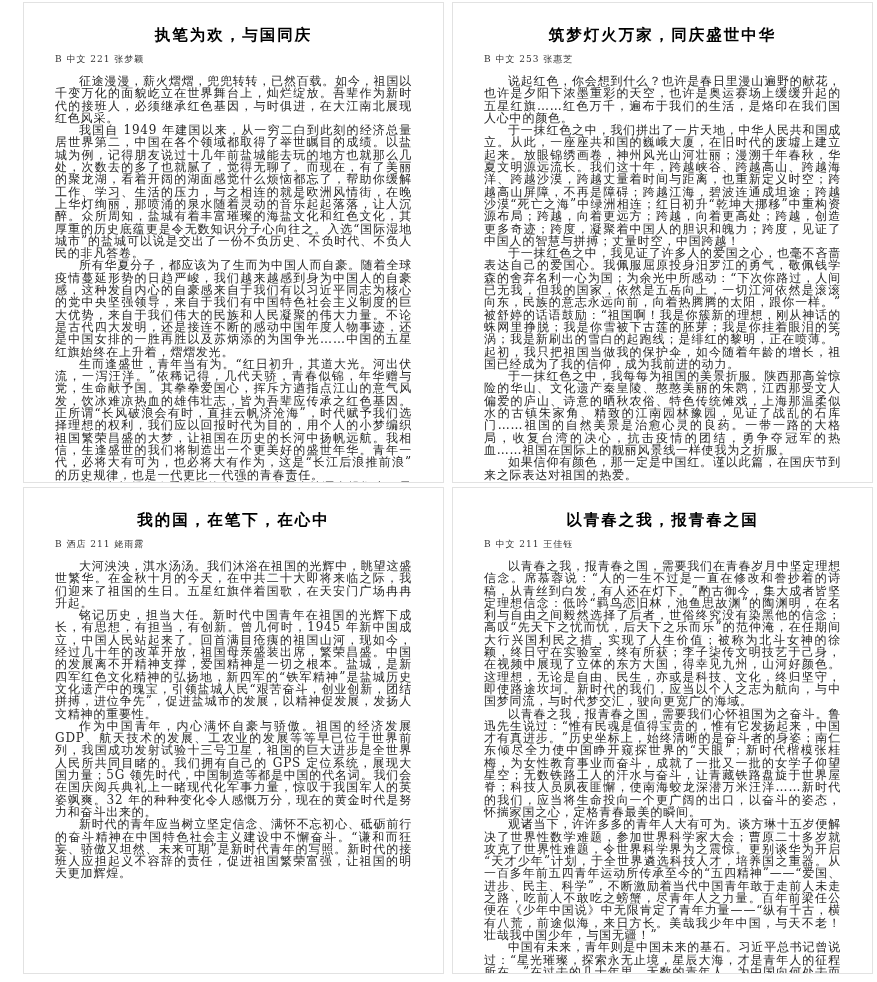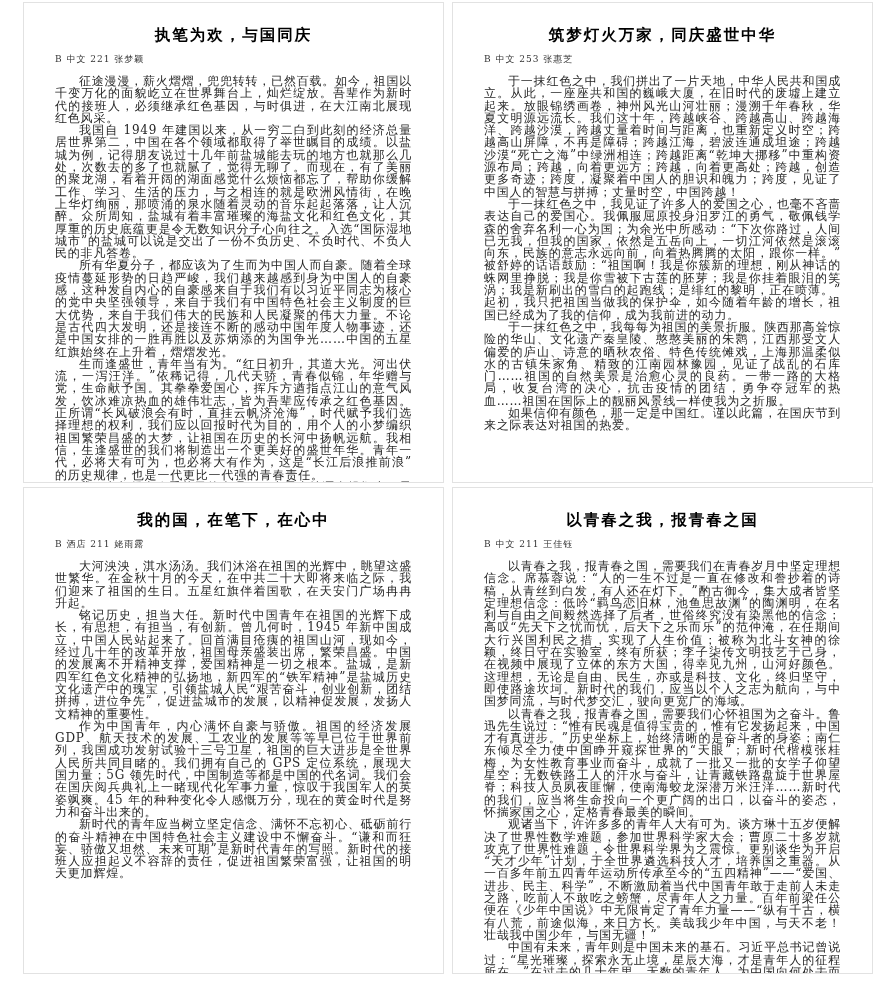--- a/index.html
+++ b/index.html
@@ -60,34 +60,35 @@
         <p>所有华夏分子，都应该为了生而为中国人而自豪。随着全球疫情蔓延形势的日趋严峻，我们越来越感到身为中国人的自豪感，这种发自内心的自豪感来自于我们有以习近平同志为核心的党中央坚强领导，来自于我们有中国特色社会主义制度的巨大优势，来自于我们伟大的民族和人民凝聚的伟大力量。不论是古代四大发明，还是接连不断的感动中国年度人物事迹，还是中国女排的一胜再胜以及苏炳添的为国争光……中国的五星红旗始终在上升着，熠熠发光。</p>
         <p>生而逢盛世，青年当有为。“红日初升，其道大光。河出伏流，一泻汪洋。”依稀记得，几代天骄，青春似锦，年华赠与党，生命献予国。其拳拳爱国心，挥斥方遒指点江山的意气风发，饮冰难凉热血的雄伟壮志，皆为吾辈应传承之红色基因。正所谓“长风破浪会有时，直挂云帆济沧海”，时代赋予我们选择理想的权利，我们应以回报时代为目的，用个人的小梦编织祖国繁荣昌盛的大梦，让祖国在历史的长河中扬帆远航。我相信，生逢盛世的我们将制造出一个更美好的盛世年华。青年一代，必将大有可为，也必将大有作为，这是“长江后浪推前浪”的历史规律，也是一代更比一代强的青春责任。</p>
         <p>我一直都很喜欢看落日的余晖，万丈霞光披洒在操场上，显得更加光彩夺目。草地上零零星星的蒲公英迎着阳光，随风嬉戏。晚霞落在身上，心里涌出一股满满的温暖，一身的疲惫也在这一瞬间化为乌有。在二十大的来临之际，我诚心祝愿我们的祖国繁荣昌盛，国泰民安，祝愿我们的祖国能在全面建社会主义现代化国家的新征程中创造新辉煌。</p>
       </div>
   </div>
 
   <div class="page">
     <div class="title">筑梦灯火万家，同庆盛世中华</div>
     <div class="author">B 中文 253 张惠芝</div>
     <div class="body">
-        <p>于一抹红色之中，我们拼出了一片天地，中华人民共和国成立。从此，一座座共和国的巍峨大厦，在旧时代的废墟上建立起来。放眼锦绣画卷，神州风光山河壮丽；漫溯千年春秋，华夏文明源远流长。我们这十年，跨越峡谷、跨越高山、跨越海洋、跨越沙漠，跨越丈量着时间与距离，也重新定义时空；跨越高山屏障，不再是障碍；跨越江海，碧波连通成坦途；跨越沙漠“死亡之海”中绿洲相连；跨越距离“乾坤大挪移”中重构资源布局；跨越，向着更远方；跨越，向着更高处；跨越，创造更多奇迹；跨度，凝聚着中国人的胆识和魄力；跨度，见证了中国人的智慧与拼搏；丈量时空，中国跨越！</p>
+        <p>说起红色，你会想到什么？也许是春日里漫山遍野的献花，也许是夕阳下浓墨重彩的天空，也许是奥运赛场上缓缓升起的五星红旗……红色万千，遍布于我们的生活，是烙印在我们国人心中的颜色。</p>
+        <p>于一抹红色之中，我们拼出了一片天地，中华人民共和国成立。从此，一座座共和国的巍峨大厦，在旧时代的废墟上建立起来。放眼锦绣画卷，神州风光山河壮丽；漫溯千年春秋，华夏文明源远流长。我们这十年，跨越峡谷、跨越高山、跨越海洋、跨越沙漠，跨越丈量着时间与距离，也重新定义时空；跨越高山屏障，不再是障碍；跨越江海，碧波连通成坦途；跨越沙漠“死亡之海”中绿洲相连；红日初升“乾坤大挪移”中重构资源布局；跨越，向着更远方；跨越，向着更高处；跨越，创造更多奇迹；跨度，凝聚着中国人的胆识和魄力；跨度，见证了中国人的智慧与拼搏；丈量时空，中国跨越！</p>
         <p>于一抹红色之中，我见证了许多人的爱国之心，也毫不吝啬表达自己的爱国心。我佩服屈原投身汨罗江的勇气，敬佩钱学森的舍弃名利一心为国；为余光中所感动：“下次你路过，人间已无我，但我的国家，依然是五岳向上，一切江河依然是滚滚向东，民族的意志永远向前，向着热腾腾的太阳，跟你一样。”被舒婷的话语鼓励：“祖国啊！我是你簇新的理想，刚从神话的蛛网里挣脱；我是你雪被下古莲的胚芽；我是你挂着眼泪的笑涡；我是新刷出的雪白的起跑线；是绯红的黎明，正在喷薄。”起初，我只把祖国当做我的保护伞，如今随着年龄的增长，祖国已经成为了我的信仰，成为我前进的动力。</p>
         <p>于一抹红色之中，我每每为祖国的美景折服。陕西那高耸惊险的华山、文化遗产秦皇陵、憨憨美丽的朱鹮，江西那受文人偏爱的庐山、诗意的晒秋农俗、特色传统傩戏，上海那温柔似水的古镇朱家角、精致的江南园林豫园，见证了战乱的石库门……祖国的自然美景是治愈心灵的良药。一带一路的大格局，收复台湾的决心，抗击疫情的团结，勇争夺冠军的热血……祖国在国际上的靓丽风景线一样使我为之折服。</p>
         <p>如果信仰有颜色，那一定是中国红。谨以此篇，在国庆节到来之际表达对祖国的热爱。</p>
       </div>
   </div>
 
   <div class="page">
     <div class="title">我的国，在笔下，在心中</div>
     <div class="author">B 酒店 211 姥雨露</div>
     <div class="body">
         <p>大河泱泱，淇水汤汤。我们沐浴在祖国的光辉中，眺望这盛世繁华。在金秋十月的今天，在中共二十大即将来临之际，我们迎来了祖国的生日。五星红旗伴着国歌，在天安门广场冉冉升起。</p>
         <p>铭记历史，担当大任。新时代中国青年在祖国的光辉下成长，有思想，有担当，有创新。曾几何时，1945 年新中国成立，中国人民站起来了。回首满目疮痍的祖国山河，现如今，经过几十年的改革开放，祖国母亲盛装出席，繁荣昌盛。中国的发展离不开精神支撑，爱国精神是一切之根本。盐城，是新四军红色文化精神的弘扬地，新四军的“铁军精神”是盐城历史文化遗产中的瑰宝，引领盐城人民“艰苦奋斗，创业创新，团结拼搏，进位争先”，促进盐城市的发展，以精神促发展，发扬人文精神的重要性。</p>
-        <p>作为中国青年，内心满怀自豪与骄傲。祖国的经济发展 GDP、航天技术的发展、工农业的发展等等早已位于世界前列，我国成功发射试验十三号卫星，祖国的巨大进步是全世界人民所共同目睹的。我们拥有自己的 GPS 定位系统，展现大国力量；5G 领先时代，中国制造等都是中国的代名词。我们会在国庆阅兵典礼上一睹现代化军事力量，惊叹于我国军人的英姿飒爽。45 年的种种变化令人感慨万分，现在的黄金时代是努力和奋斗出来的。</p>
+        <p>作为中国青年，内心满怀自豪与骄傲。祖国的经济发展 GDP、航天技术的发展、工农业的发展等等早已位于世界前列，我国成功发射试验十三号卫星，祖国的巨大进步是全世界人民所共同目睹的。我们拥有自己的 GPS 定位系统，展现大国力量；5G 领先时代，中国制造等都是中国的代名词。我们会在国庆阅兵典礼上一睹现代化军事力量，惊叹于我国军人的英姿飒爽。32 年的种种变化令人感慨万分，现在的黄金时代是努力和奋斗出来的。</p>
         <p>新时代的青年应当树立坚定信念、满怀不忘初心、砥砺前行的奋斗精神在中国特色社会主义建设中不懈奋斗。“谦和而狂妄、骄傲又坦然、未来可期”是新时代青年的写照。新时代的接班人应担起义不容辞的责任，促进祖国繁荣富强，让祖国的明天更加辉煌。</p>
       </div>
   </div>
 
   <div class="page">
     <div class="title">以青春之我，报青春之国</div>
     <div class="author">B 中文 211 王佳钰</div>
     <div class="body">
         <p>以青春之我，报青春之国，需要我们在青春岁月中坚定理想信念。席慕蓉说：“人的一生不过是一直在修改和誊抄着的诗稿，从青丝到白发，有人还在灯下。”酌古御今，集大成者皆坚定理想信念：低吟“羁鸟恋旧林，池鱼思故渊”的陶渊明，在名利与自由之间毅然选择了后者，世俗终究没有染黑他的信念；高叹“先天下之忧而忧，后天下之乐而乐”的范仲淹，在任期间大行兴国利民之措，实现了人生价值；被称为北斗女神的徐颖，终日守在实验室，终有所获；李子柒传文明技艺于己身，在视频中展现了立体的东方大国，得幸见九州，山河好颜色。这理想，无论是自由、民生，亦或是科技、文化，终归坚守，即使路途坎坷。新时代的我们，应当以个人之志为航向，与中国梦同流，与时代梦交汇，驶向更宽广的海域。</p>
         <p>以青春之我，报青春之国，需要我们心怀祖国为之奋斗。鲁迅先生说过：“惟有民魂是值得宝贵的，惟有它发扬起来，中国才有真进步。”历史坐标上，始终清晰的是奋斗者的身姿；南仁东倾尽全力使中国睁开窥探世界的“天眼”；新时代楷模张桂梅，为女性教育事业而奋斗，成就了一批又一批的女学子仰望星空；无数铁路工人的汗水与奋斗，让青藏铁路盘旋于世界屋脊；科技人员夙夜匪懈，使南海蛟龙深潜万米汪洋……新时代的我们，应当将生命投向一个更广阔的出口，以奋斗的姿态，怀揣家国之心，定格青春最美的瞬间。</p>

